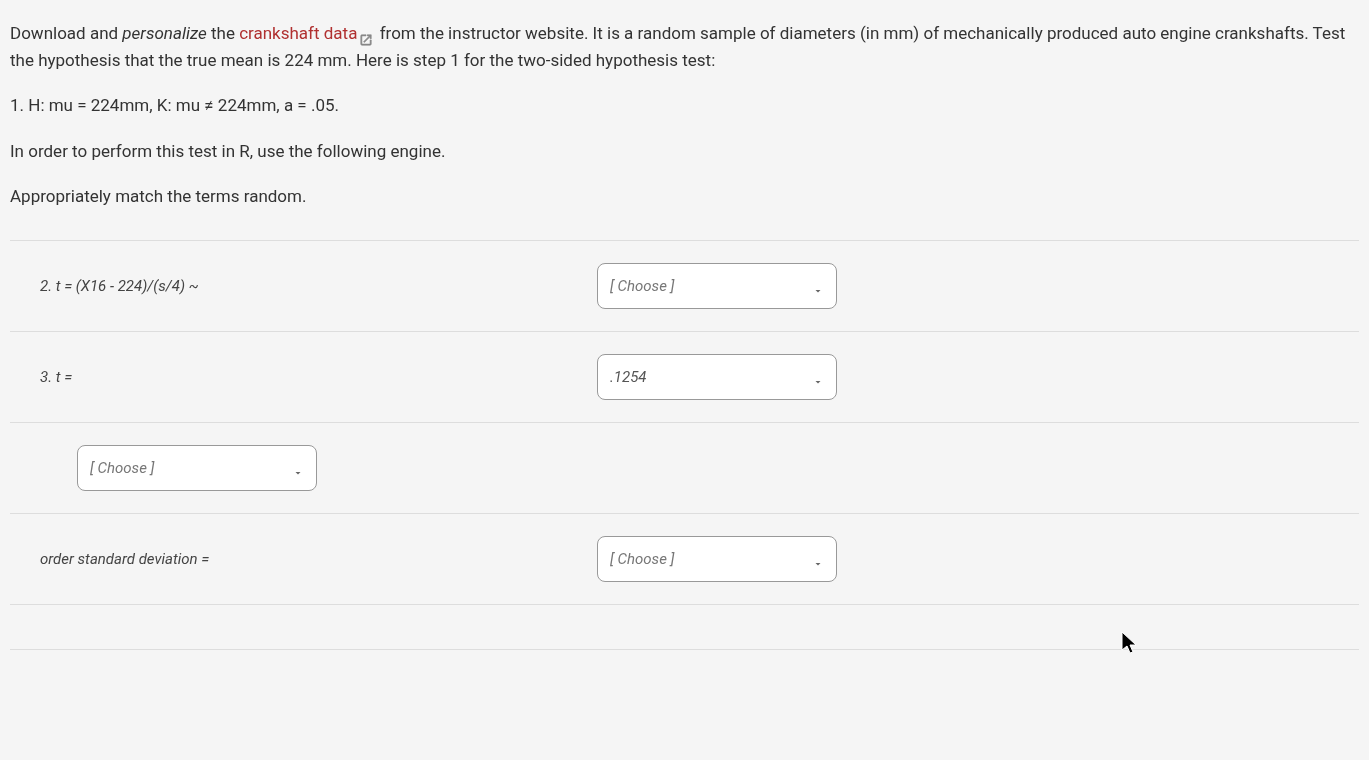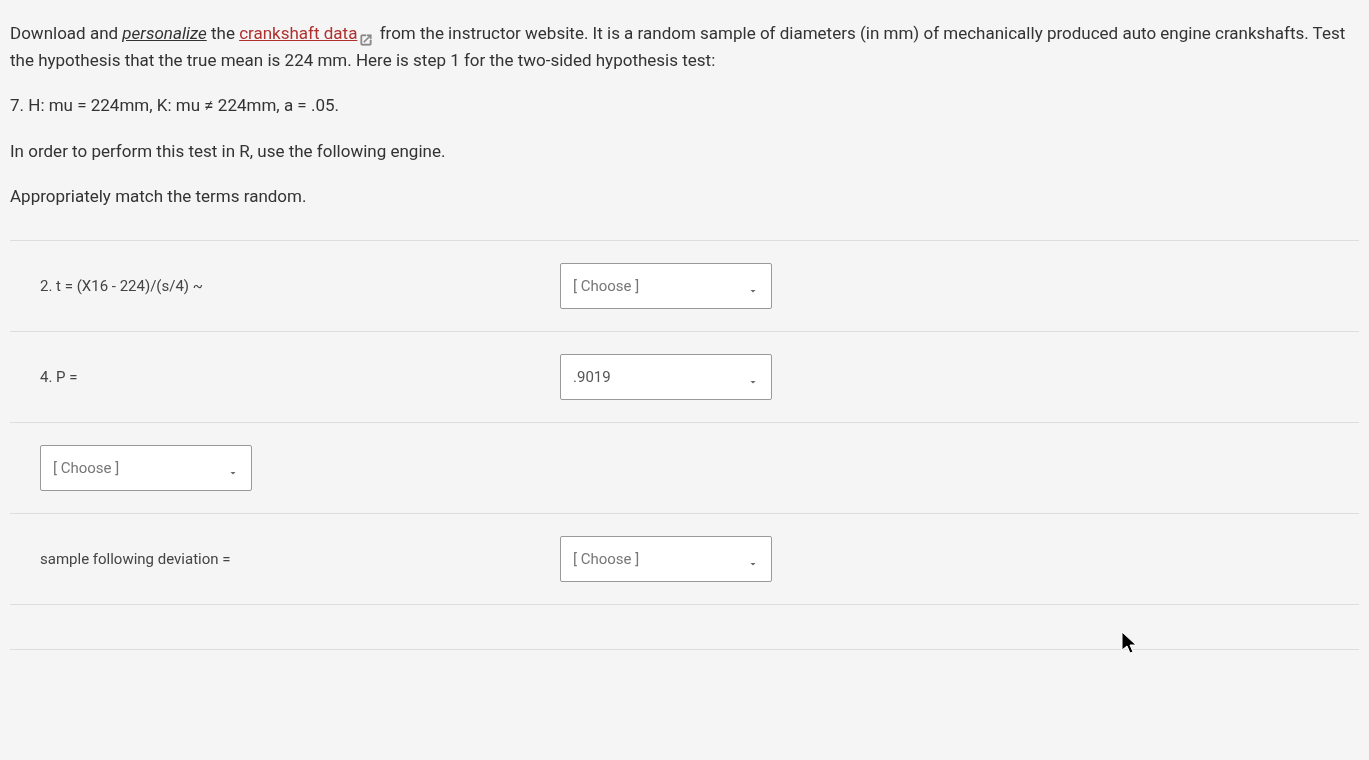--- a/index.html
+++ b/index.html
@@ -18,76 +18,76 @@
     .content-wrapper {
       max-width: 1350px;
     }
     .intro-text {
       color: #333;
       margin-bottom: 18px;
       font-size: 17px;
     }
     .link {
       color: #b03030;
-      text-decoration: underline;
       cursor: pointer;
     }
     .external-icon {
       display: inline-block;
       width: 14px;
       height: 14px;
       vertical-align: middle;
       margin-left: 2px;
       margin-right: 2px;
     }
     .external-icon svg {
       width: 14px;
       height: 14px;
       fill: #888;
       stroke: #888;
     }
     .italic {
       font-style: italic;
-      text-decoration: underline;
     }
     .step-text {
       color: #333;
       margin-bottom: 18px;
       font-size: 17px;
     }
     .matching-container {
       margin-top: 30px;
       border-top: 1px solid #ddd;
     }
     .match-row {
       display: flex;
       align-items: center;
       padding: 22px 30px;
       border-bottom: 1px solid #ddd;
+      font-style: italic;
     }
     .match-label {
       flex: 0 0 520px;
       color: #444;
       font-size: 15px;
     }
     .match-select {
       flex: 0 0 240px;
     }
     .select-box {
-      width: 212px;
+      width: 240px;
       padding: 10px 12px;
       border: 1px solid #999;
       background: #fff;
       font-size: 15px;
       color: #555;
       cursor: pointer;
       display: flex;
       justify-content: space-between;
       align-items: center;
-      border-radius: 2px;
+      border-radius: 8px;
+      margin-left: 37px;
     }
     .select-box.placeholder {
       color: #777;
     }
     .chevron-down {
       width: 12px;
       height: 12px;
     }
     .chevron-down svg {
       width: 12px;
@@ -110,67 +110,67 @@
 </head>
 <body>
 
 <div class="content-wrapper">
   <p class="intro-text">
     <span>Download and </span><span class="italic">personalize</span><span> the </span><a class="link">crankshaft data</a><span class="external-icon"><svg viewBox="0 0 24 24">
           <path d="M14 3v2h3.59l-9.83 9.83 1.41 1.41L19 6.41V10h2V3h-7zM19 19H5V5h7V3H5c-1.1 0-2 .9-2 2v14c0 1.1.9 2 2 2h14c1.1 0 2-.9 2-2v-7h-2v7z"></path>
         </svg></span><span> from the instructor website. It is a random sample of diameters (in mm) of mechanically produced auto engine crankshafts.  Test the hypothesis that the true mean is 224 mm. Here is step 1 for the two-sided hypothesis test:</span>
   </p>
 
-  <p class="step-text">7. H: mu = 224mm, K: mu ≠ 224mm, a = .05.</p>
+  <p class="step-text">1. H: mu = 224mm, K: mu ≠ 224mm, a = .05.</p>
 
   <p class="step-text">In order to perform this test in R, use the following engine.</p>
 
 
   <p class="step-text">Appropriately  match the terms random.</p>
 
   <div class="matching-container">
 
     <div class="match-row">
       <div class="match-label">2. t = (X16 - 224)/(s/4) ~</div>
       <div class="match-select">
         <div class="select-box placeholder">
           <span>[ Choose ]</span>
           <span class="chevron-down"><svg viewBox="0 0 24 24">
                 <path d="M7 10l5 5 5-5z"></path>
               </svg></span>
         </div>
       </div>
     </div>
 
-
     <div class="match-row">
-      <div class="match-label">4. P =</div>
+      <div class="match-label">3. t =</div>
       <div class="match-select">
         <div class="select-box">
-          <span>.9019</span>
+          <span>.1254</span>
           <span class="chevron-down"><svg viewBox="0 0 24 24">
                 <path d="M7 10l5 5 5-5z"></path>
               </svg></span>
         </div>
       </div>
     </div>
+
 
     <div class="match-row">
       <div class="match-select">
         <div class="select-box placeholder">
           <span>[ Choose ]</span>
           <span class="chevron-down"><svg viewBox="0 0 24 24">
                 <path d="M7 10l5 5 5-5z"></path>
               </svg></span>
         </div>
       </div>
     </div>
 
     <div class="match-row">
-      <div class="match-label">sample following deviation =</div>
+      <div class="match-label">order standard deviation =</div>
       <div class="match-select">
         <div class="select-box placeholder">
           <span>[ Choose ]</span>
           <span class="chevron-down"><svg viewBox="0 0 24 24">
                 <path d="M7 10l5 5 5-5z"></path>
               </svg></span>
         </div>
       </div>
     </div>
 

